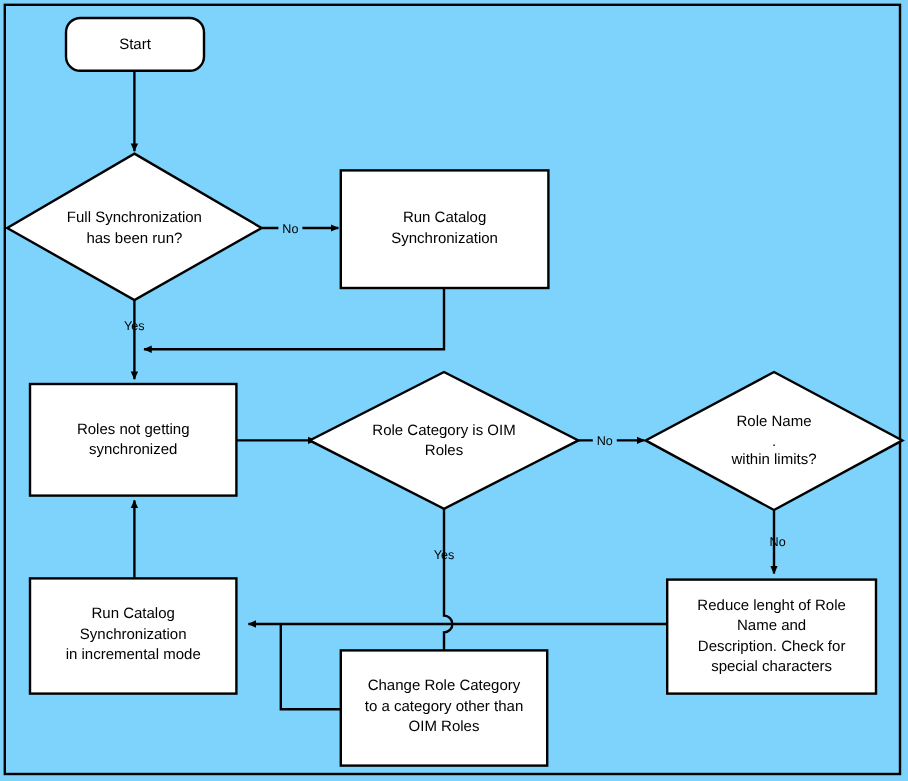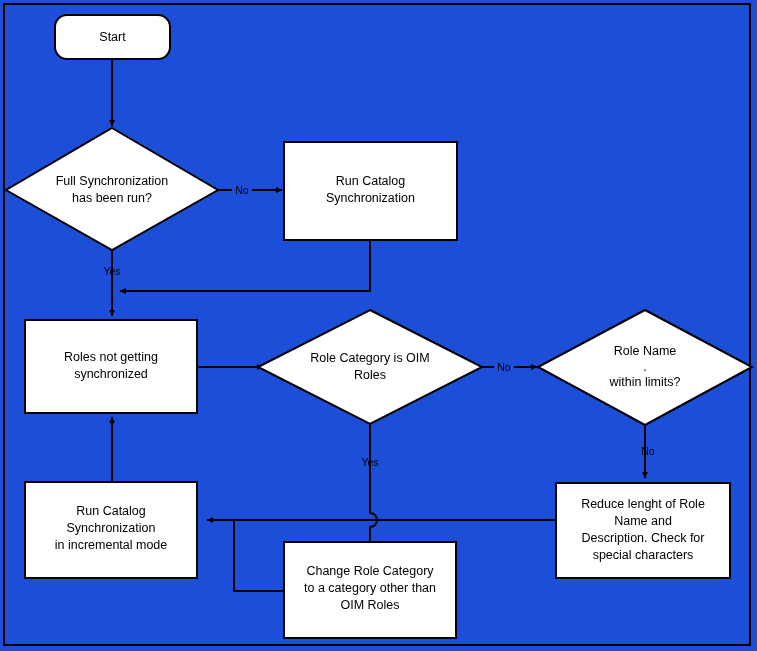--- a/index.html
+++ b/index.html
@@ -10,21 +10,21 @@
   body {
     width: 757px;
     height: 651px;
     font-family: "Liberation Sans", sans-serif;
     overflow: hidden;
   }
   #flowchart-root {
     position: relative;
     width: 757px;
     height: 651px;
-    background: #1d4ed8;
+    background: #7dd3fc;
   }
   svg#flow {
     display: block;
     width: 757px;
     height: 651px;
   }
   .shape {
     fill: #ffffff;
     stroke: #000000;
     stroke-width: 2;

